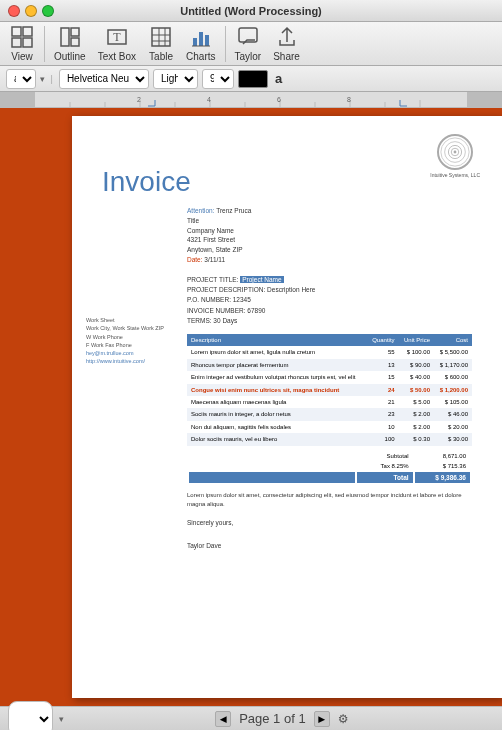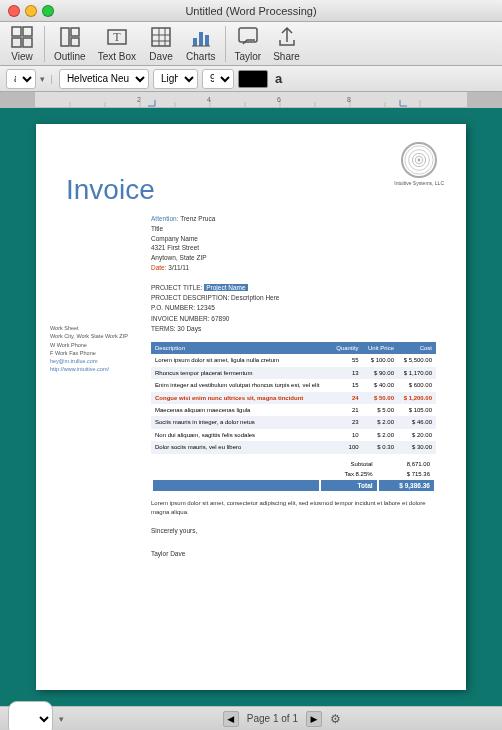--- a/index.html
+++ b/index.html
@@ -23,21 +23,21 @@
       align-items: center;
     }
     .tb-btn {
       width: 12px; height: 12px;
       border-radius: 50%;
       border: 1px solid rgba(0,0,0,0.3);
     }
     .tb-close { background: #ff5f57; }
     .tb-min { background: #ffbd2e; }
     .tb-max { background: #28c840; }
-    .title-bar-title { font-size: 11px; color: #333; font-weight: 400; }
+    .title-bar-title { font-size: 11px; color: #333; font-weight: 700; }
 
     
     .toolbar {
       background: linear-gradient(to bottom, #f5f5f5, #e0e0e0);
       border-bottom: 1px solid #aaa;
       display: flex;
       align-items: center;
       padding: 2px 4px;
       gap: 2px;
       height: 44px;
@@ -94,25 +94,25 @@
     .ruler {
       background: #e8e8e8;
       height: 16px;
       border-bottom: 1px solid #bbb;
       position: relative;
       overflow: hidden;
     }
 
     
     .page-area {
-      background: #0f766e;
+      background: #c2410c;
       overflow: hidden;
       display: flex;
-      justify-content: center;
-      padding: 16px 0;
+      justify-content: flex-end;
+      padding: 8px 0;
       height: calc(730px - 22px - 44px - 26px - 16px - 24px);
     }
 
     
     .doc-page {
       background: white;
       width: 430px;
       min-height: 560px;
       box-shadow: 2px 2px 8px rgba(0,0,0,0.4);
       padding: 30px 30px 30px 30px;
@@ -259,21 +259,21 @@
     }
     .nav-arrow {
       width: 16px; height: 16px;
       background: #c8c8c8;
       border: 1px solid #aaa;
       border-radius: 2px;
       display: flex; align-items: center; justify-content: center;
       font-size: 9px;
       cursor: pointer;
     }
-    .page-info { font-size: 10px; color: #444; }
+    .page-info { font-size: 13px; color: #444; }
     .settings-icon { font-size: 12px; color: #555; cursor: pointer; }
   </style>
 </head>
 <body>
 
 <div class="title-bar">
   <div class="title-bar-buttons">
     <div class="tb-btn tb-close"></div>
     <div class="tb-btn tb-min"></div>
     <div class="tb-btn tb-max"></div>
@@ -316,21 +316,21 @@
   <div class="toolbar-item">
     <div class="toolbar-icon">
       <svg width="22" height="22" viewBox="0 0 22 22">
           <rect x="2" y="2" width="18" height="18" fill="none" stroke="#555" stroke-width="1.5"></rect>
           <line x1="2" y1="9" x2="20" y2="9" stroke="#555" stroke-width="1"></line>
           <line x1="2" y1="15" x2="20" y2="15" stroke="#555" stroke-width="1"></line>
           <line x1="9" y1="2" x2="9" y2="20" stroke="#555" stroke-width="1"></line>
           <line x1="15" y1="2" x2="15" y2="20" stroke="#555" stroke-width="1"></line>
         </svg>
     </div>
-    <span class="toolbar-label">Dave</span>
+    <span class="toolbar-label">Table</span>
   </div>
   <div class="toolbar-item">
     <div class="toolbar-icon">
       <svg width="22" height="22" viewBox="0 0 22 22">
           <rect x="3" y="12" width="4" height="8" fill="#4a7cb5"></rect>
           <rect x="9" y="6" width="4" height="14" fill="#4a7cb5"></rect>
           <rect x="15" y="9" width="4" height="11" fill="#4a7cb5"></rect>
           <line x1="2" y1="20" x2="20" y2="20" stroke="#555" stroke-width="1"></line>
         </svg>
     </div>

